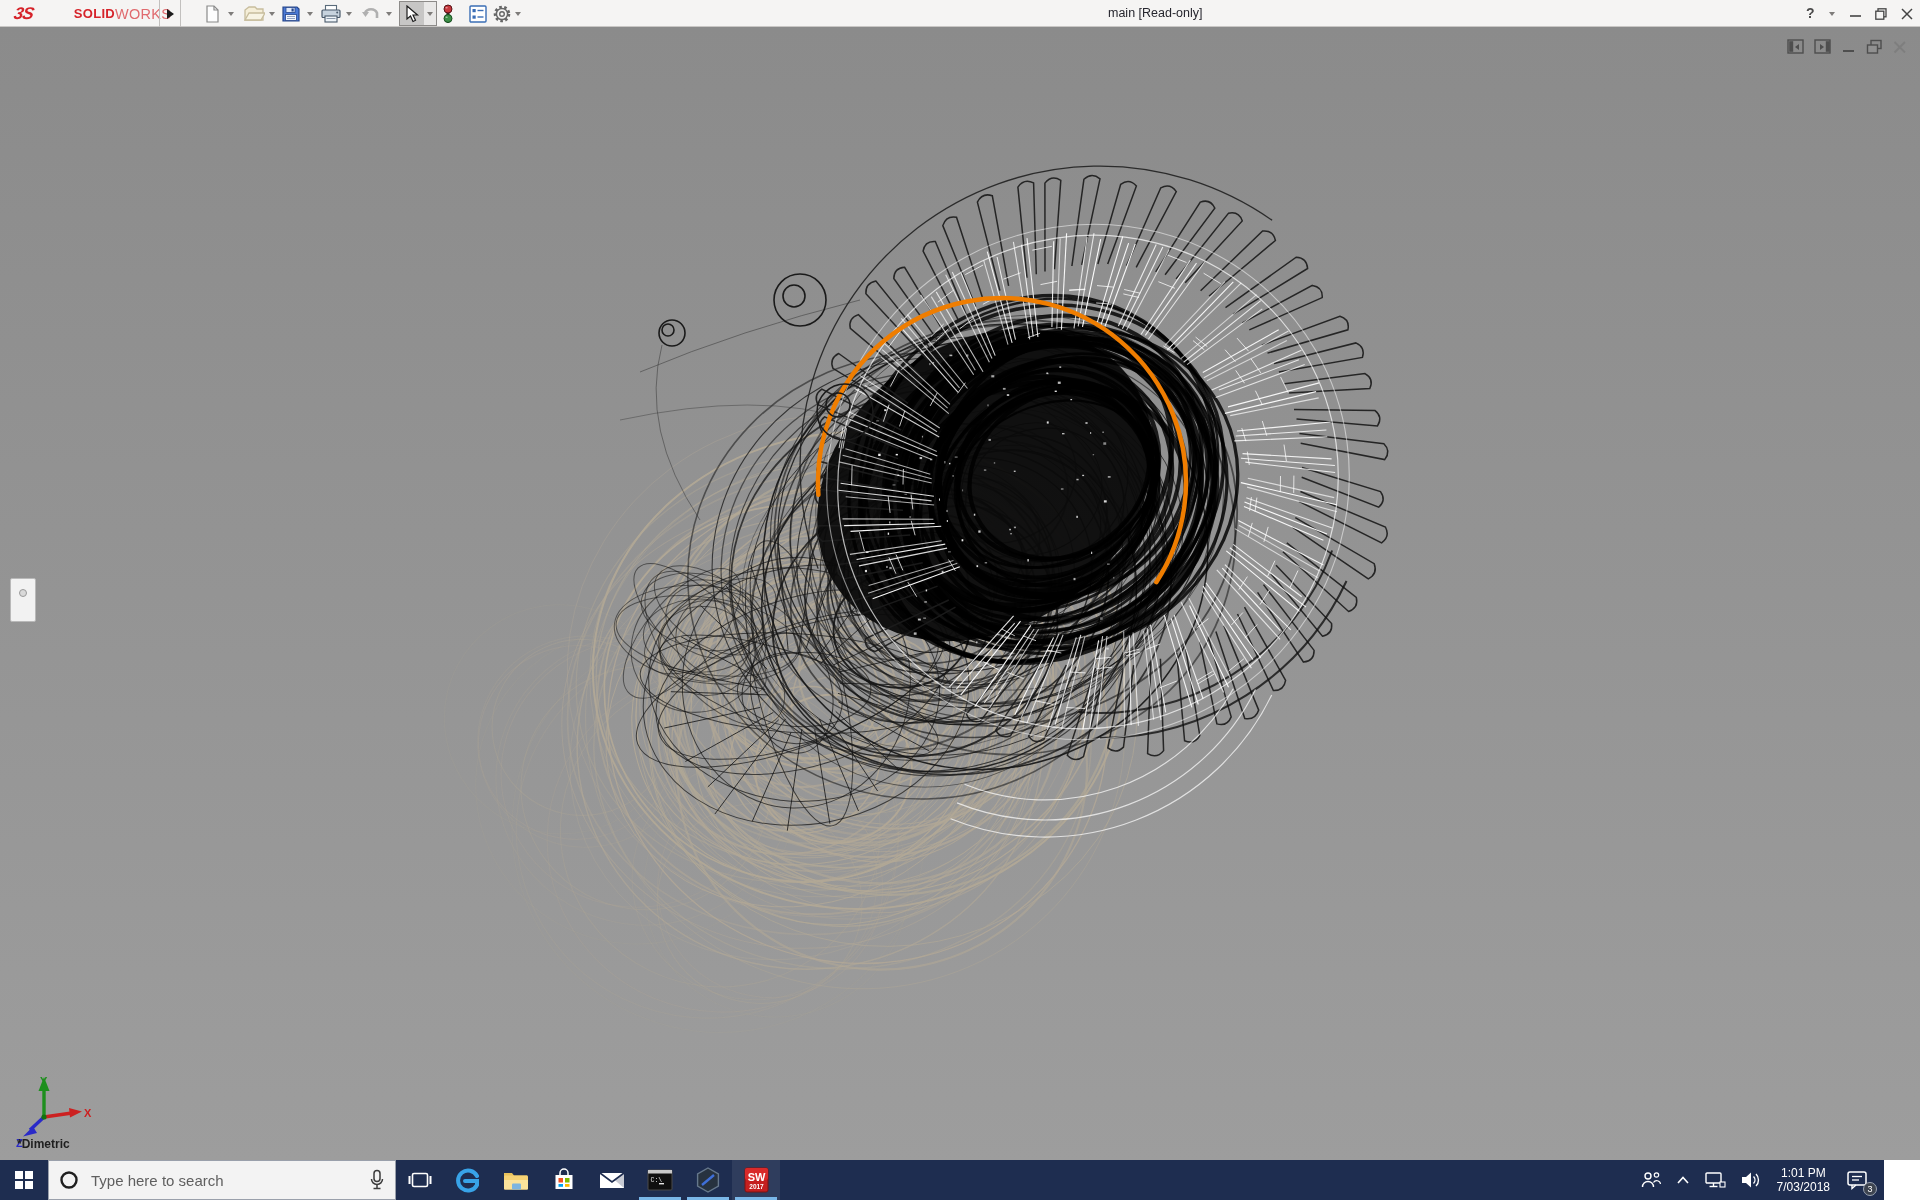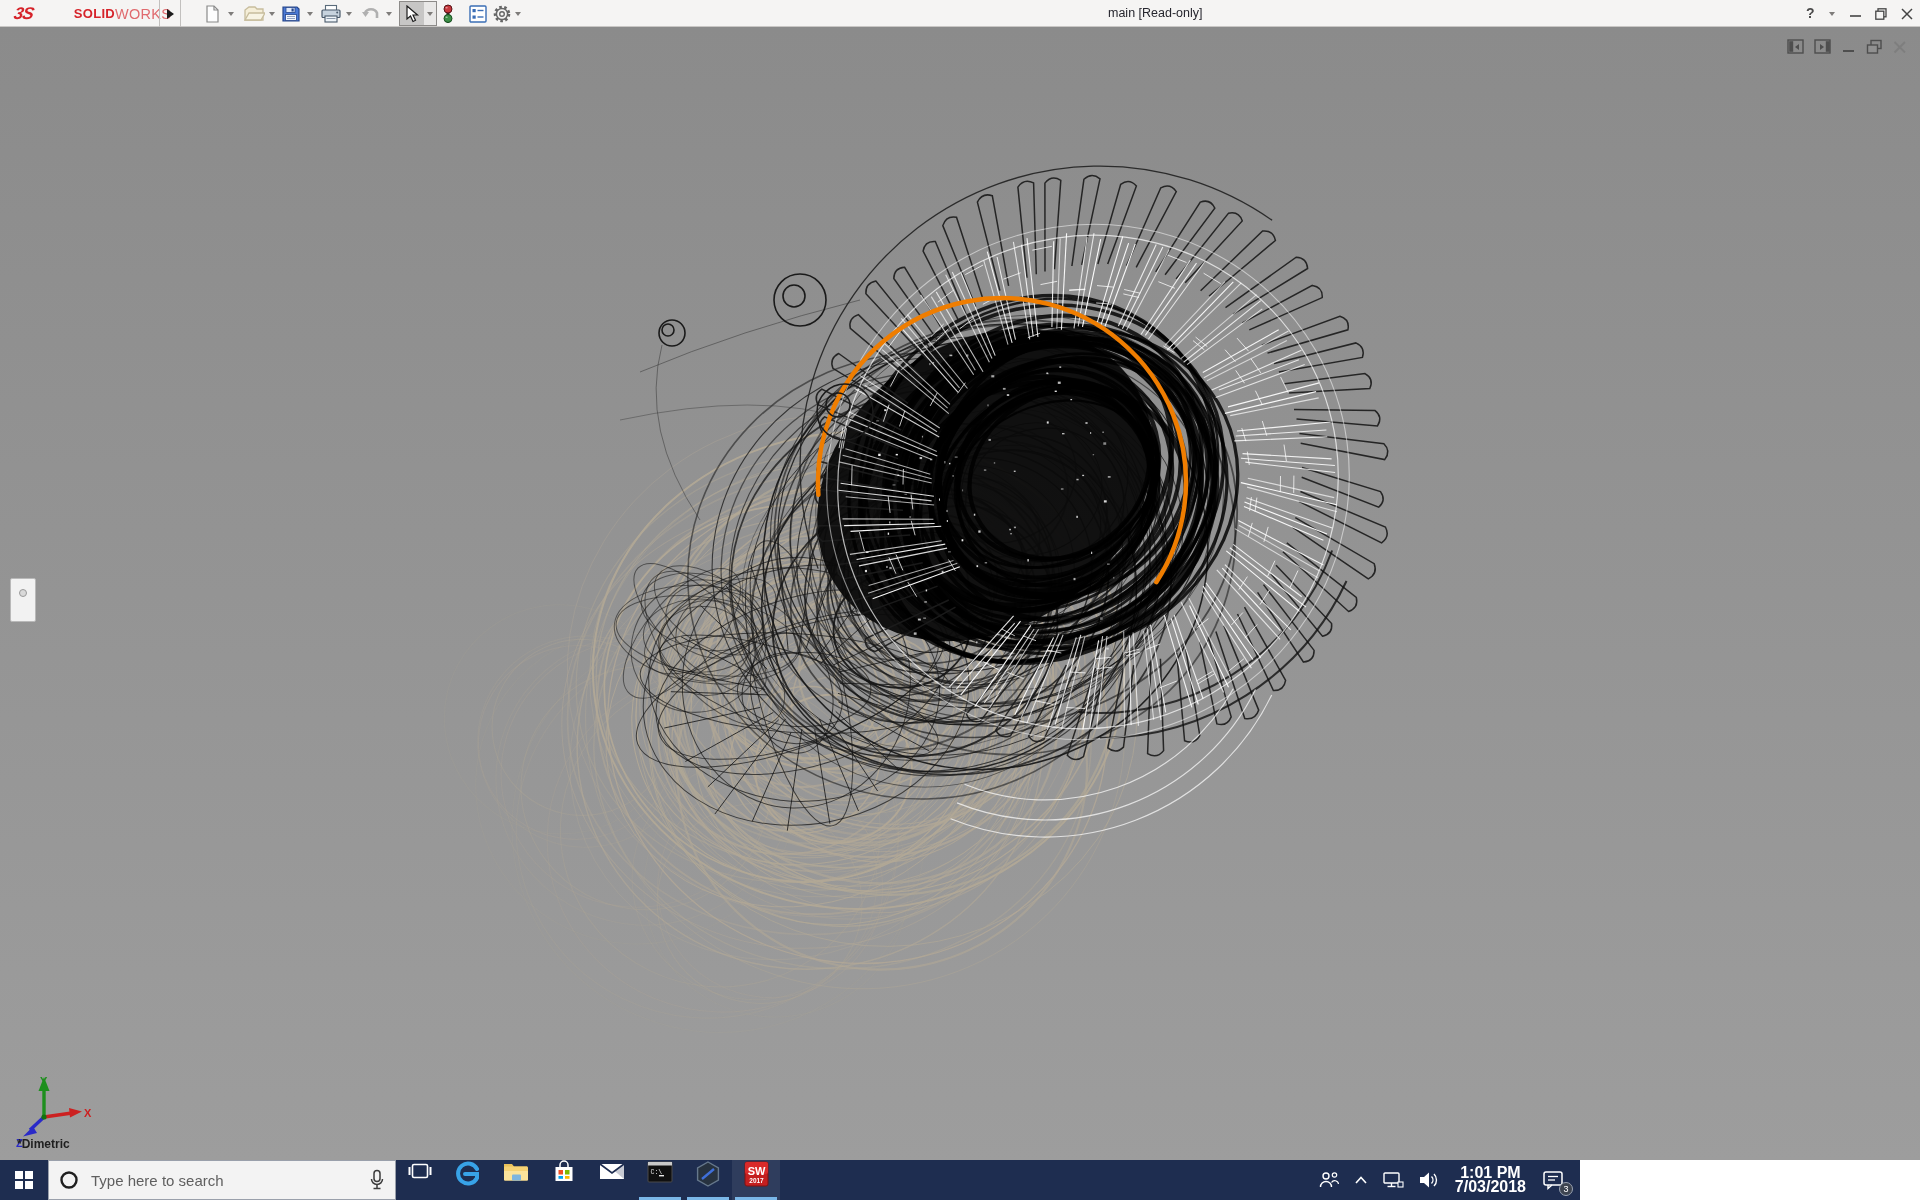--- a/index.html
+++ b/index.html
@@ -41,36 +41,36 @@
   .doc-controls { position:absolute; right:12px; top:12px; display:flex; gap:9px; }
   .doc-controls svg { display:block; }
   .left-tab { position:absolute; left:10px; top:551px; width:26px; height:44px;
               background:#f2f2f2; border:1px solid #b9b9b9; border-radius:2px; }
   .left-tab .dot { position:absolute; left:8px; top:10px; width:8px; height:8px; border-radius:50%;
                    border:1.5px solid #9a9a9a; background:#d9d9d9; }
   .triad { position:absolute; left:10px; top:1046px; }
   .orient-label { position:absolute; left:17px; top:1110px; font-size:12px; font-weight:bold; color:#1f1f1f; }
 
   
-  .taskbar { position:absolute; left:0; top:1160px; width:1580px; height:40px;
+  .taskbar { position:absolute; left:0; top:1160px; width:1884px; height:40px;
              background:#1e2d50; display:flex; align-items:stretch; z-index:40; }
   .start-btn { width:48px; display:flex; align-items:center; justify-content:center; }
   .start-flag { display:grid; grid-template-columns:8px 8px; grid-template-rows:8px 8px; gap:1.5px; }
   .start-flag div { background:#fff; }
   .search-box { width:348px; background:#f3f3f3; border:1px solid #9aa0ab; display:flex;
                 align-items:center; padding:0 10px; gap:10px; }
   .search-box input { border:none; outline:none; background:transparent; flex:1;
                       font-size:15px; color:#3c3c3c; font-family:"Liberation Sans",sans-serif; }
   .search-box input::placeholder { color:#5f5f5f; opacity:1; }
-  .tb-app { position:relative; width:48px; display:flex; align-items:flex-start; justify-content:center; }
+  .tb-app { position:relative; width:48px; display:flex; align-items:center; justify-content:center; }
   .tb-app.focused { background:rgba(255,255,255,.08); }
   .tb-underline { position:absolute; bottom:0; left:3px; right:3px; height:3px; background:#7ab7e8; }
   .tray { margin-left:auto; display:flex; align-items:center; padding-right:6px; }
   .tray-item { height:40px; display:flex; align-items:center; justify-content:center; padding:0 7px; }
-  .clock { text-align:center; color:#fff; font-size:16px; line-height:14px; padding:0 8px;font-weight:bold; }
+  .clock { text-align:center; color:#fff; font-size:12px; line-height:14px; padding:0 8px; }
   .badge { position:absolute; right:1px; bottom:4px; width:14px; height:14px; border-radius:50%;
            background:#3d4450; border:1px solid #9aa3b2; color:#fff; font-size:9px;
            display:flex; align-items:center; justify-content:center; }
 </style>
 </head>
 <body>
 
 <div class="titlebar">
   <div class="logo">
     <span class="logo-mark">3S</span>

